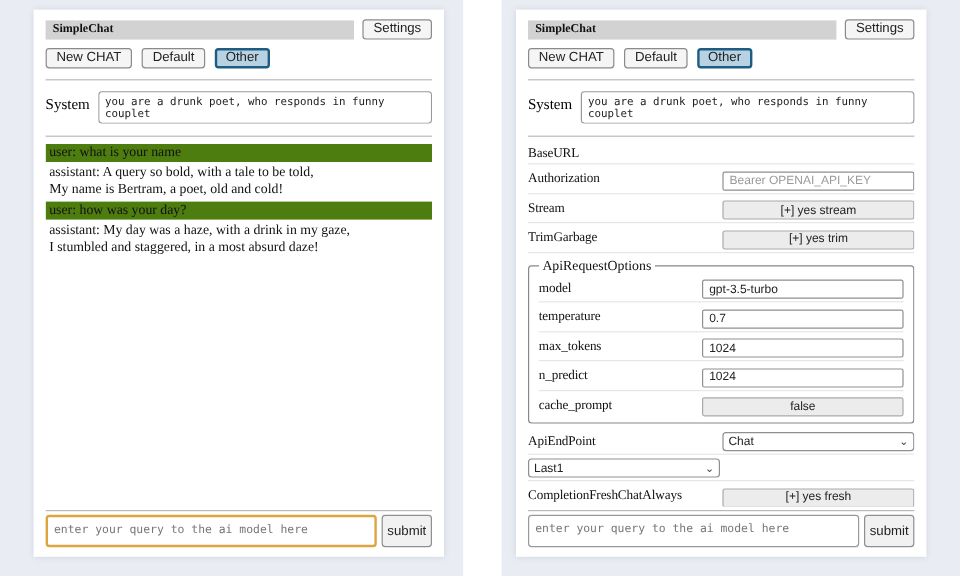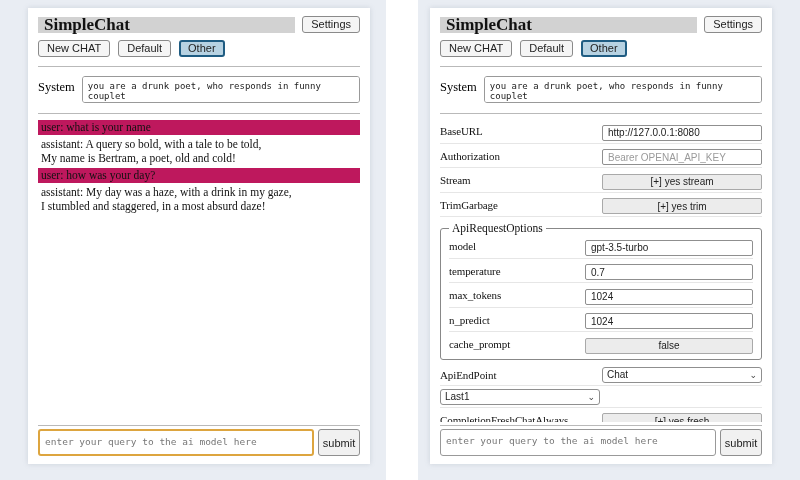--- a/index.html
+++ b/index.html
@@ -10,21 +10,21 @@
   #shot-left  { left: 0;   width: 386px; }
   #shot-right { left: 418px; width: 382px; }
 
   .panel { position: absolute; top: 8px; bottom: 16px; width: 342px; background: #ffffff;
     box-shadow: 0 0 5px rgba(120,130,150,0.25); padding: 6px 10px 8px;
     display: flex; flex-direction: column; }
   #shot-left  .panel { left: 28px; }
   #shot-right .panel { left: 12px; }
 
   .header-row { display: flex; align-items: center; gap: 7px; margin: 2px 0 7px; }
-  .titlebar { flex: 1; background: #d2d2d2; font-weight: bold; font-size: 17px;
+  .titlebar { flex: 1; background: #d2d2d2; font-weight: bold; font-size: 10px;
     line-height: 16px; height: 16px; padding: 0 6px; color: #111; }
 
   .btn { font-family: "Liberation Sans", sans-serif; font-size: 11px; line-height: 13px;
     background: #f5f5f5; border: 1px solid #8a8a8a; border-radius: 3px;
     padding: 1px 8px; color: #222; height: 17px; cursor: pointer; }
   .btn.active { background: #b7d2e2; border: 2px solid #1f5c82; padding: 0 7px; }
 
   .divider { border: none; border-top: 1px solid #b9b9b9; margin: 3px 0; }
 
   .tab-row { display: flex; gap: 8px; margin-bottom: 6px; }
@@ -33,21 +33,21 @@
   .system-row label { font-size: 12.5px; padding-top: 4px; }
   .system-input { flex: 1; height: 27px; resize: none;
     font-family: "DejaVu Sans Mono", monospace; font-size: 9px; color: #222;
     border: 1px solid #999; border-radius: 3px; padding: 4px 5px; }
 
   
   .chat-log { flex: 1; overflow: hidden; padding-top: 3px; }
   .msg { font-size: 11.5px; line-height: 14px; padding: 0 3px 1px; margin-bottom: 2px;
     white-space: pre-line; color: #111; }
   .msg.system { background: #c6dde9; }
-  .msg.user { background: #be185d; }
+  .msg.user { background: #4d7c0f; }
   .msg.assistant { background: #ffffff; }
 
   
   .settings-list { flex: 1; padding-top: 2px; overflow: hidden; }
   .setting-row { display: flex; align-items: center; padding: 3px 0 2px;
     border-bottom: 1px solid #e6e6e6; }
   .setting-label { flex: 1; font-size: 11px; color: #111; letter-spacing: -0.1px; }
   .setting-control { width: 160px; }
   fieldset .setting-control { width: 168px; }
   .ctl-input { width: 100%; height: 16px; font-family: "Liberation Sans", sans-serif;
@@ -143,23 +143,20 @@
       <label>System</label>
       <textarea class="system-input" spellcheck="false" style="">you are a drunk poet, who responds in funny couplet</textarea>
     </div>
 
     <hr class="divider">
 
     <div class="settings-list">
 
       <div class="setting-row">
         <span class="setting-label">BaseURL</span>
-        <span class="setting-control">
-          <input class="ctl-input" value="http://127.0.0.1:8080" style="">
-        </span>
       </div>
 
       <div class="setting-row">
         <span class="setting-label">Authorization</span>
         <span class="setting-control">
           <input class="ctl-input" placeholder="Bearer OPENAI_API_KEY" style="">
         </span>
       </div>
 
       <div class="setting-row">

